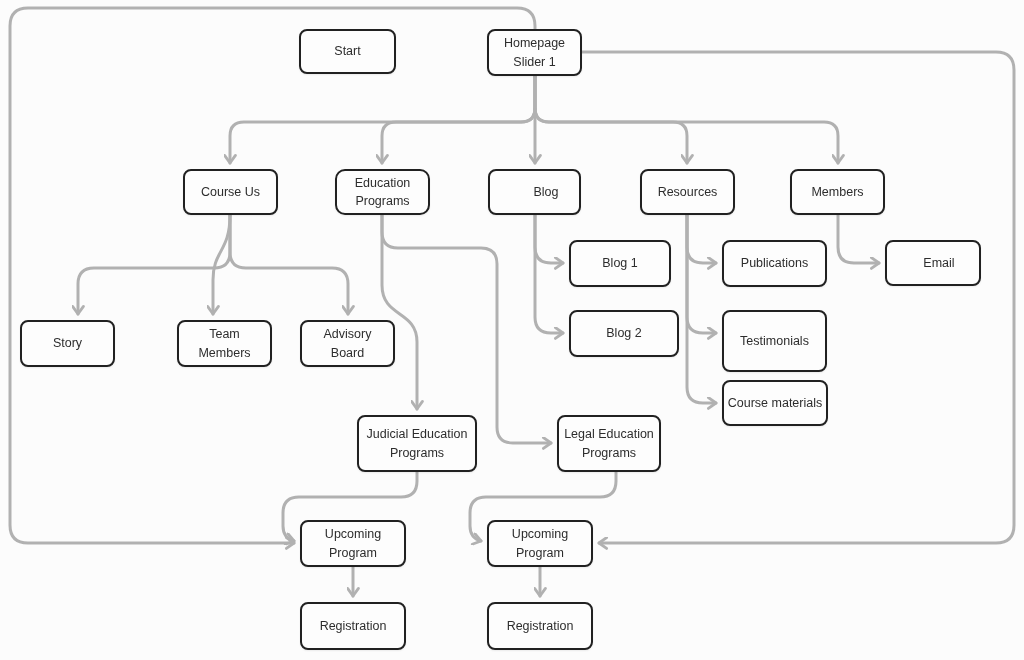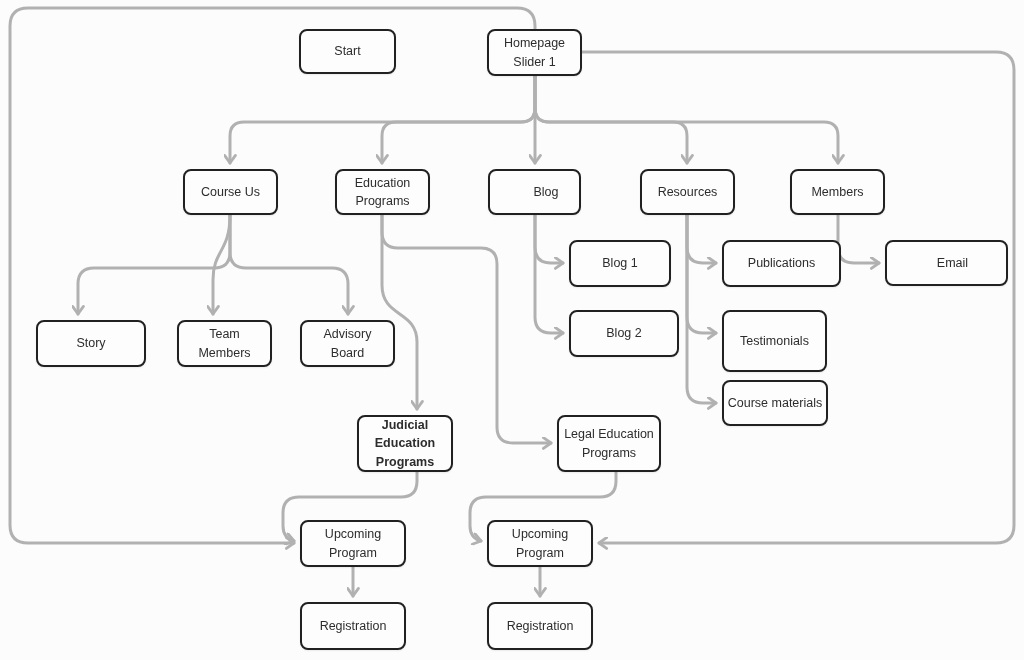--- a/index.html
+++ b/index.html
@@ -69,37 +69,37 @@
         <path d="M540,567 L540,596" class="edge" marker-end="url(#arrowhead)"></path>
         <path d="M535,29 L535,26 Q535,8 517,8 L28,8 Q10,8 10,26 L10,525 Q10,543 28,543 L294,543" class="edge" marker-end="url(#arrowhead)"></path>
         <path d="M582,52 L996,52 Q1014,52 1014,70 L1014,525 Q1014,543 996,543 L599,543" class="edge" marker-end="url(#arrowhead)"></path>
       </g>
   </svg>
   <div id="nodes">
       <div class="node" style="left: 299px; top: 29px; width: 97px; height: 45px;">Start</div>
       <div class="node" style="left: 487px; top: 29px; width: 95px; height: 47px;">Homepage
 Slider 1</div>
       <div class="node" style="left: 183px; top: 169px; width: 95px; height: 46px;">Course Us</div>
-      <div class="node" style="left: 335px; top: 169px; width: 95px; height: 46px;">Education
+      <div class="node" style="left: 335px; top: 169px; width: 95px; height: 46px; border-radius: 10px;">Education
 Programs</div>
       <div class="node" style="left: 488px; top: 169px; width: 93px; height: 46px; padding-left: 23px;">Blog</div>
       <div class="node" style="left: 640px; top: 169px; width: 95px; height: 46px;">Resources</div>
       <div class="node" style="left: 790px; top: 169px; width: 95px; height: 46px;">Members</div>
-      <div class="node" style="left: 36px; top: 320px; width: 110px; height: 47px;">Story</div>
+      <div class="node" style="left: 20px; top: 320px; width: 95px; height: 47px;">Story</div>
       <div class="node" style="left: 165px; top: 320px; width: 95px; height: 47px; margin-left: 12px;">Team
 Members</div>
       <div class="node" style="left: 300px; top: 320px; width: 95px; height: 47px;">Advisory
 Board</div>
       <div class="node" style="left: 569px; top: 240px; width: 102px; height: 47px;">Blog 1</div>
       <div class="node" style="left: 569px; top: 310px; width: 110px; height: 47px;">Blog 2</div>
-      <div class="node" style="left: 722px; top: 240px; width: 119px; height: 47px;">Publications</div>
+      <div class="node" style="left: 722px; top: 240px; width: 105px; height: 47px;">Publications</div>
       <div class="node" style="left: 722px; top: 310px; width: 105px; height: 62px;">Testimonials</div>
       <div class="node" style="left: 722px; top: 380px; width: 106px; height: 46px;">Course materials</div>
-      <div class="node" style="left: 885px; top: 240px; width: 123px; height: 46px; padding-left: 12px;">Email</div>
-      <div class="node" style="left: 357px; top: 415px; width: 96px; height: 57px; font-weight: bold;">Judicial Education
+      <div class="node" style="left: 885px; top: 240px; width: 96px; height: 46px; padding-left: 12px;">Email</div>
+      <div class="node" style="left: 357px; top: 415px; width: 120px; height: 57px;">Judicial Education
 Programs</div>
       <div class="node" style="left: 557px; top: 415px; width: 104px; height: 57px;">Legal Education
 Programs</div>
       <div class="node" style="left: 300px; top: 520px; width: 106px; height: 47px;">Upcoming
 Program</div>
       <div class="node" style="left: 487px; top: 520px; width: 106px; height: 47px;">Upcoming
 Program</div>
       <div class="node" style="left: 300px; top: 602px; width: 106px; height: 48px;">Registration</div>
       <div class="node" style="left: 487px; top: 602px; width: 106px; height: 48px;">Registration</div>
     </div>

